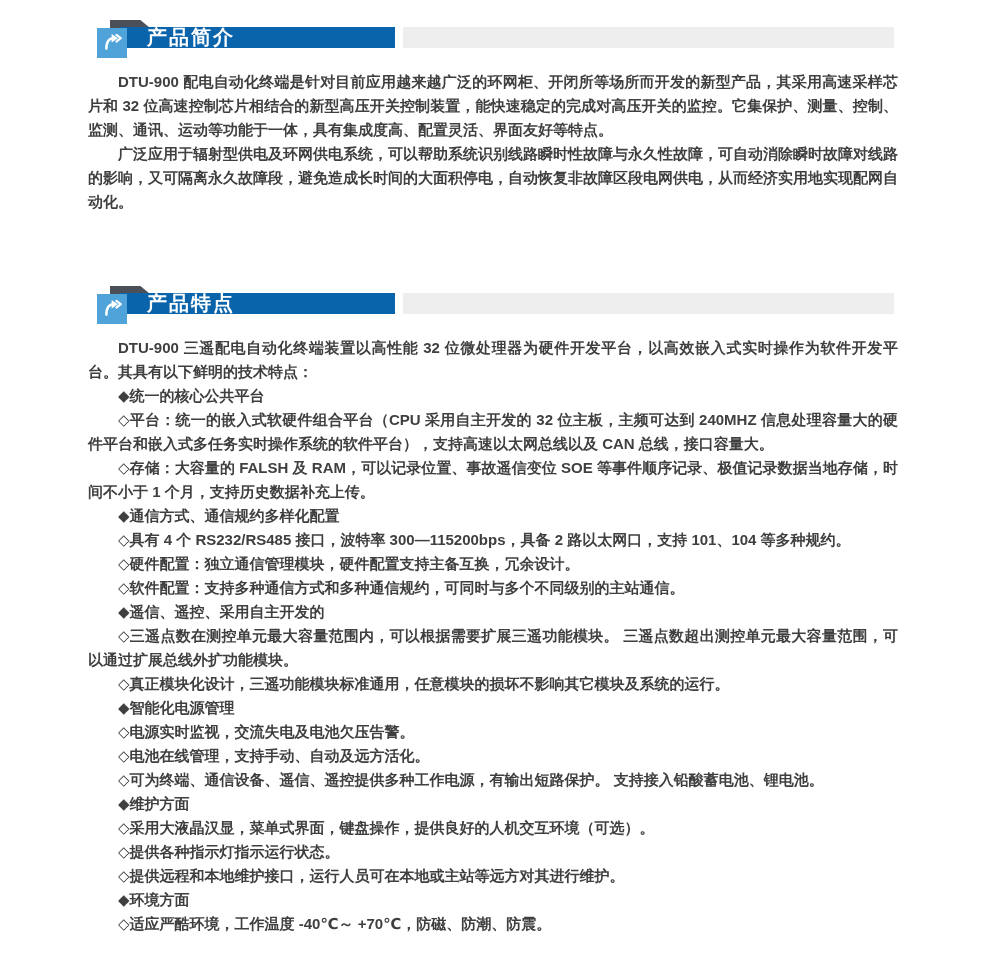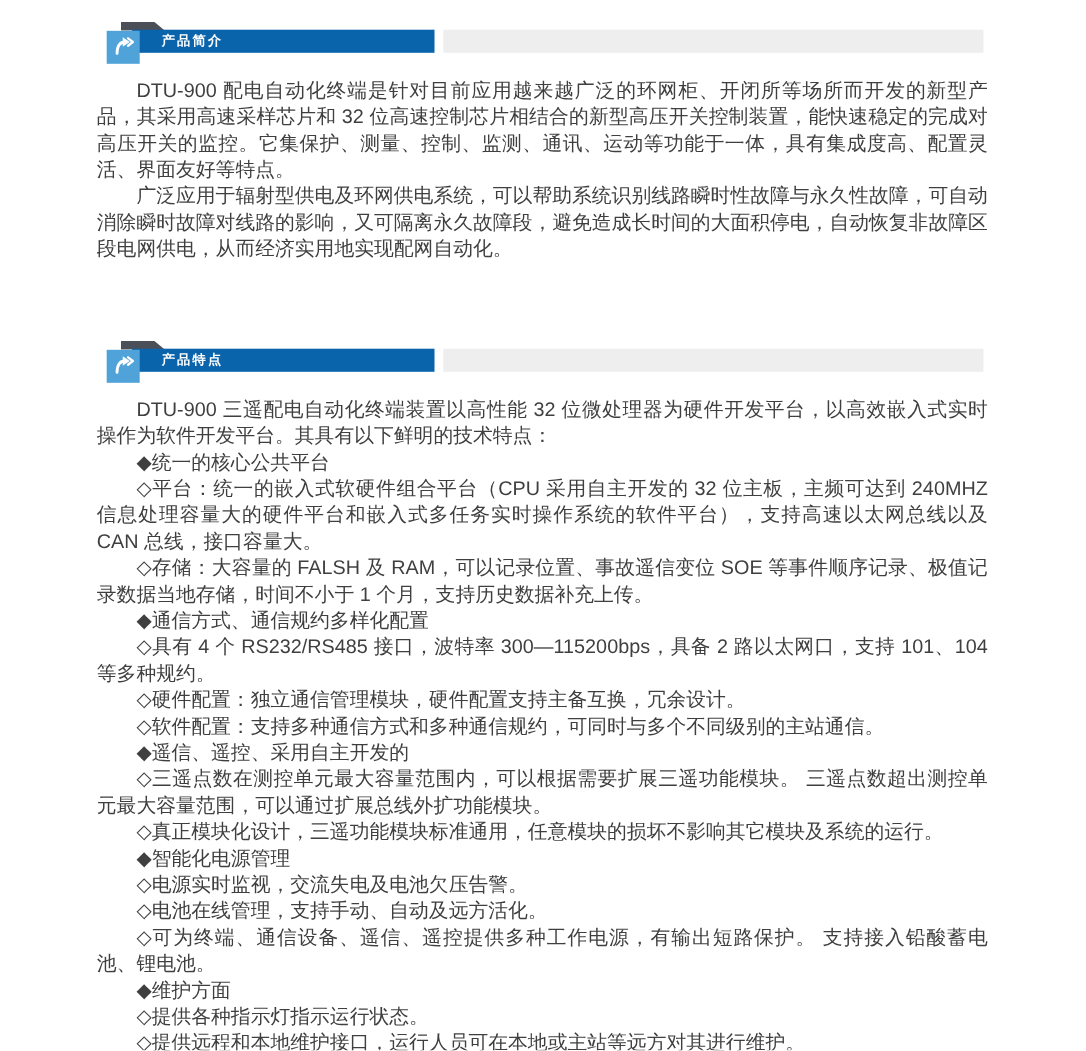--- a/index.html
+++ b/index.html
@@ -41,21 +41,21 @@
   .banner{
     position:absolute;
     left:32px; top:7px;
     width:275px; height:21px;
     background:var(--banner-blue);
     display:flex;
     align-items:center;
   }
   .banner-title{
     color:#ffffff;
-    font-size:12px;
+    font-size:20px;
     font-weight:bold;
     letter-spacing:2px;
     padding-left:27px;
     line-height:21px;
     white-space:nowrap;
   }
   .spacer-bar{
     position:absolute;
     left:315px; top:7px;
     width:491px; height:21px;
@@ -69,25 +69,26 @@
     display:flex;
     align-items:center;
     justify-content:center;
   }
   .icon-box svg{display:block;}
   
   .section-body{
     margin-top:12px;
   }
   .section-body p{
-    font-size:18px;
+    font-size:15px;
     line-height:24px;
     text-indent:2em;
     text-align:justify;
     color:var(--text-color);
+    font-weight:bold;
   }
   .section + .section{
     margin-top:72px;
   }
 </style>
 </head>
 <body>
 
 <div class="page">
   <div class="content">
@@ -138,20 +139,21 @@
             <p>◇硬件配置：独立通信管理模块，硬件配置支持主备互换，冗余设计。</p>
             <p>◇软件配置：支持多种通信方式和多种通信规约，可同时与多个不同级别的主站通信。</p>
             <p>◆遥信、遥控、采用自主开发的</p>
             <p>◇三遥点数在测控单元最大容量范围内，可以根据需要扩展三遥功能模块。 三遥点数超出测控单元最大容量范围，可以通过扩展总线外扩功能模块。</p>
             <p>◇真正模块化设计，三遥功能模块标准通用，任意模块的损坏不影响其它模块及系统的运行。</p>
             <p>◆智能化电源管理</p>
             <p>◇电源实时监视，交流失电及电池欠压告警。</p>
             <p>◇电池在线管理，支持手动、自动及远方活化。</p>
             <p>◇可为终端、通信设备、遥信、遥控提供多种工作电源，有输出短路保护。 支持接入铅酸蓄电池、锂电池。</p>
             <p>◆维护方面</p>
+            <p>◇采用大液晶汉显，菜单式界面，键盘操作，提供良好的人机交互环境（可选）。</p>
             <p>◇提供各种指示灯指示运行状态。</p>
             <p>◇提供远程和本地维护接口，运行人员可在本地或主站等远方对其进行维护。</p>
             <p>◆环境方面</p>
             <p>◇适应严酷环境，工作温度 -40℃～ +70℃，防磁、防潮、防震。</p>
           </div>
   </section>
 </main>
   </div>
 </div>
 

